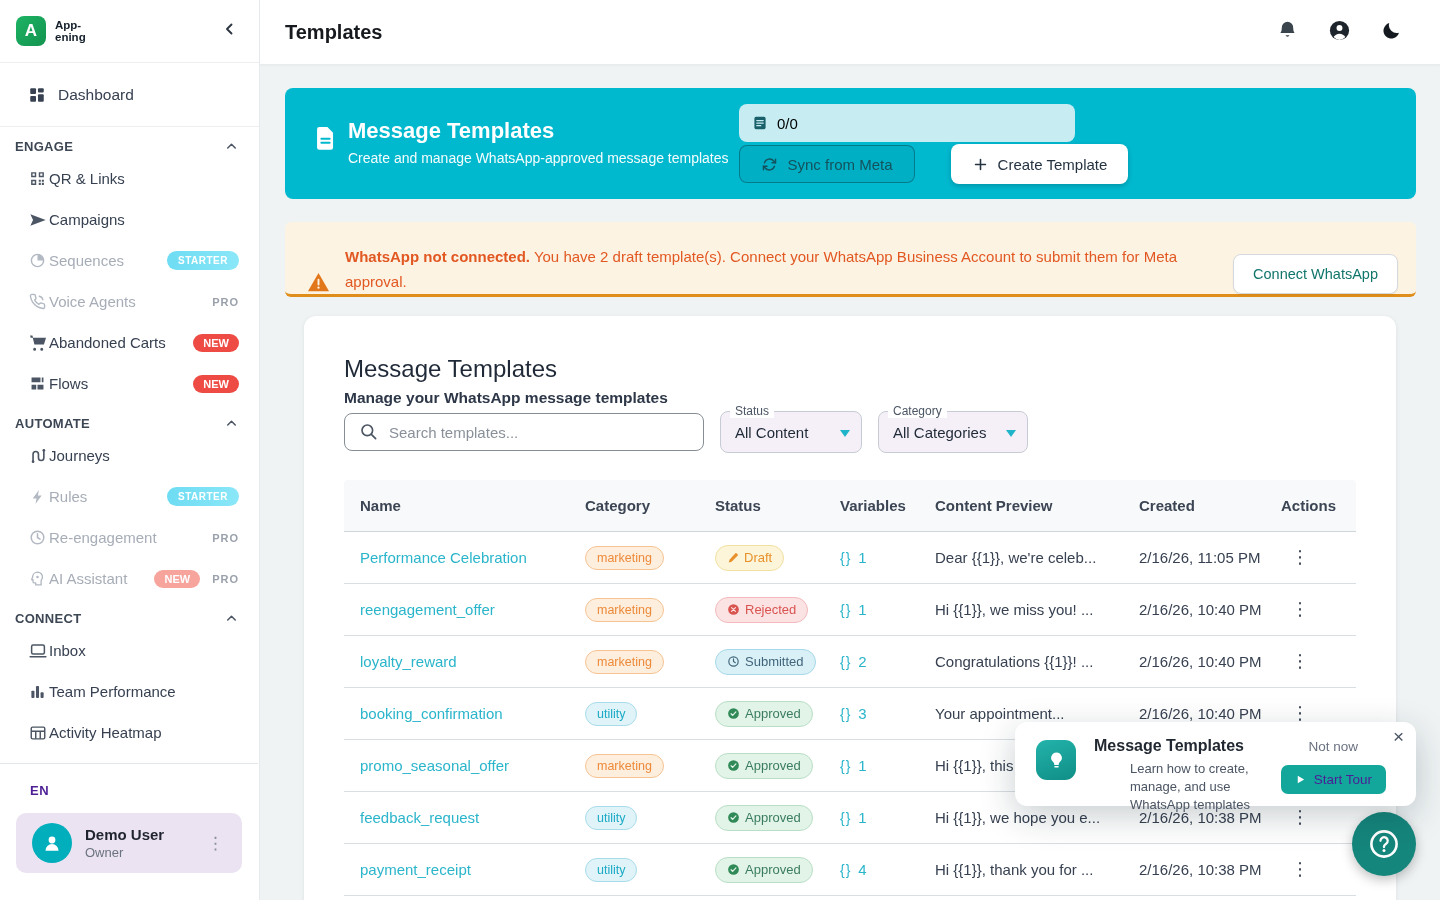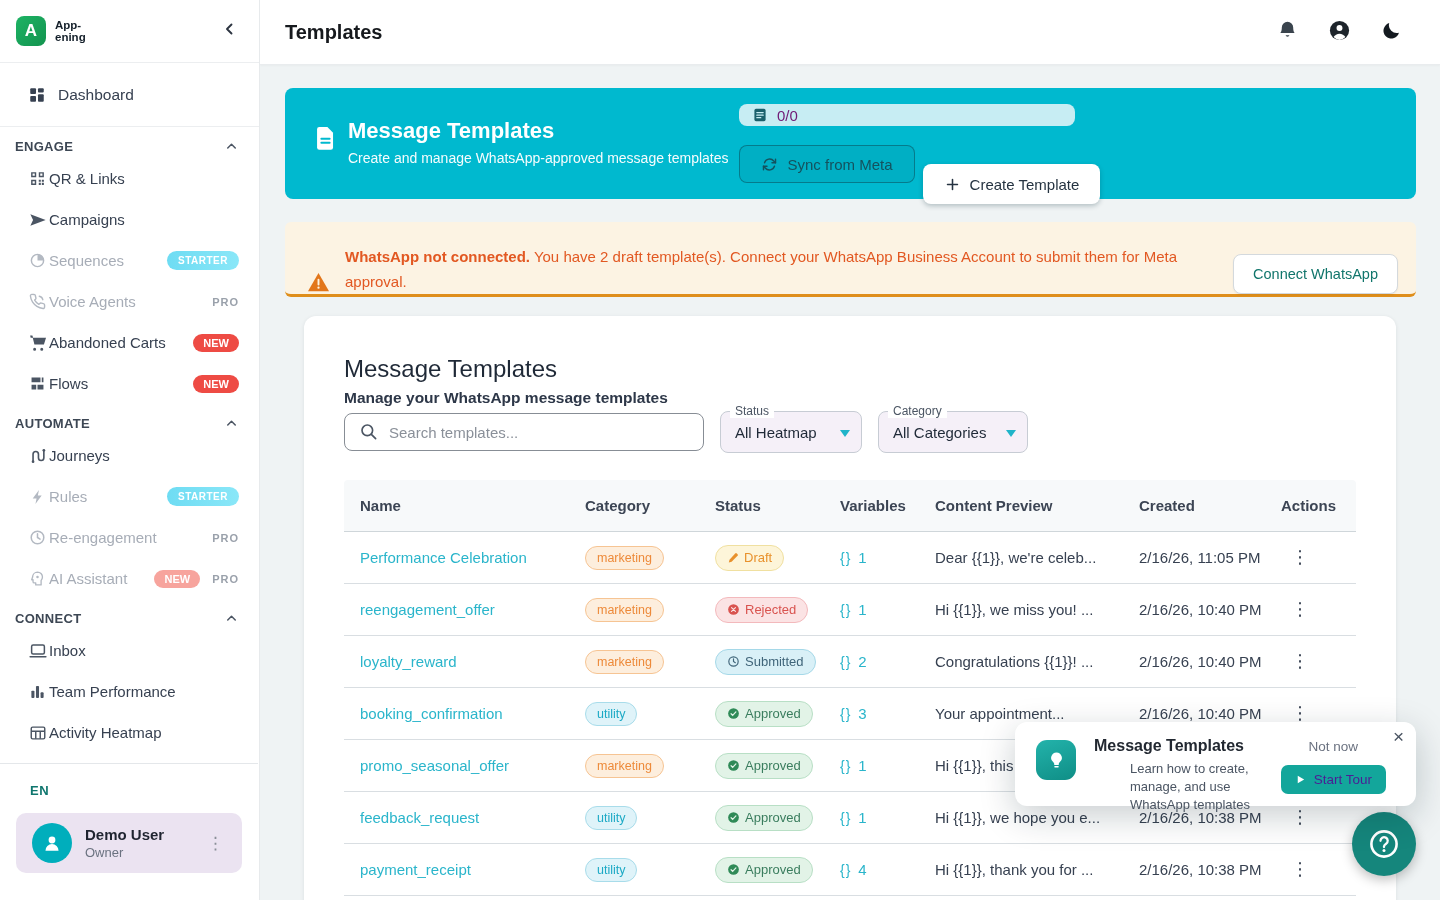--- a/index.html
+++ b/index.html
@@ -20,44 +20,44 @@
   .side-item .ic { display:flex; width:19px; justify-content:center; color:#4b5563; }
   .side-item.disabled { color:#a7adb7; }
   .side-item.disabled .ic { color:#b3b9c2; }
   .bcluster { margin-left:auto; display:flex; align-items:center; gap:12px; }
   .badge { border-radius:999px; color:#fff; font-weight:bold; }
   .badge.starter { background:linear-gradient(90deg,#6edcf3,#8ae7f8); font-size:10px; padding:4px 11px; letter-spacing:.5px; }
   .badge.new { background:#ee4b44; font-size:11px; padding:3px 10px; }
   .badge.new-muted { background:#f7a49d; font-size:11px; padding:3px 10px; }
   .pro-tag { font-size:11px; font-weight:bold; color:#9aa1ab; letter-spacing:1px; }
   .side-footer { position:absolute; left:0; right:1px; bottom:0; top:763px; background:#fff; border-top:1px solid #e4e7ea; }
-  .lang { padding:19px 0 0 30px; font-size:13px; font-weight:bold; color:#0f766e; letter-spacing:.5px; cursor:pointer; }
+  .lang { padding:19px 0 0 30px; font-size:13px; font-weight:bold; color:#4c1d95; letter-spacing:.5px; cursor:pointer; }
   .user-chip { margin:15px 16px 0 16px; height:60px; background:#ebe3f1; border-radius:10px; display:flex; align-items:center; padding:0 10px 0 16px; cursor:pointer; }
   .avatar { width:40px; height:40px; border-radius:50%; background:#00aebc; display:flex; align-items:center; justify-content:center; }
   .user-meta { margin-left:13px; }
   .user-name { font-size:15px; font-weight:bold; color:#1f2430; }
   .user-role { font-size:13px; color:#6b7280; margin-top:2px; }
   .dots { margin-left:auto; color:#8a8f98; font-size:17px; cursor:pointer; padding:4px 8px; }
 
   
   .topbar { position:absolute; left:260px; right:0; top:0; height:65px; background:#fff; border-bottom:1px solid #e9ecee; box-shadow:0 1px 2px rgba(0,0,0,.03); display:flex; align-items:center; padding:0 38px 0 25px; z-index:10; }
   .page-title { font-size:20px; font-weight:bold; color:#16191d; }
   .top-icons { margin-left:auto; display:flex; align-items:center; gap:30px; }
   .top-icons .tic { cursor:pointer; display:flex; }
 
   
   .content { position:absolute; left:260px; right:0; top:65px; bottom:0; background:#eff3f4; overflow:hidden; }
   .hero { position:relative; margin:23px 24px 0 25px; height:111px; background:#00b9cf; border-radius:8px; color:#fff; }
   .hero-doc { position:absolute; left:27px; top:37px; }
   .hero-title { position:absolute; left:63px; top:30px; font-size:22px; font-weight:bold; }
   .hero-sub { position:absolute; left:63px; top:62px; font-size:14px; color:rgba(255,255,255,.96); }
-  .hero-chip { position:absolute; left:454px; top:16px; width:336px; height:22px; background:#c7edf3; border-radius:8px; display:flex; align-items:center; padding-left:13px; gap:9px; color:#701a75; font-size:15px; }
+  .hero-chip { position:absolute; left:454px; top:16px; width:336px; height:38px; background:#c7edf3; border-radius:8px; display:flex; align-items:center; padding-left:13px; gap:9px; color:#000000; font-size:15px; }
   .hero-chip .ic { color:#19606b; display:flex; }
   .btn-sync { position:absolute; left:454px; top:57px; width:176px; height:38px; border-radius:8px; border:1px solid rgba(10,60,70,.45); background:rgba(0,0,0,.05); color:#14525e; font-size:15px; display:flex; align-items:center; justify-content:center; gap:9px; cursor:pointer; }
-  .btn-create { position:absolute; left:638px; top:56px; width:177px; height:40px; border-radius:8px; background:#fff; color:#253341; font-size:15px; display:flex; align-items:center; justify-content:center; gap:9px; box-shadow:0 2px 5px rgba(0,40,50,.25); cursor:pointer;margin-top:20px; }
+  .btn-create { position:absolute; left:666px; top:56px; width:177px; height:40px; border-radius:8px; background:#fff; color:#253341; font-size:15px; display:flex; align-items:center; justify-content:center; gap:9px; box-shadow:0 2px 5px rgba(0,40,50,.25); cursor:pointer; }
 
   .warnbar { margin:23px 24px 0 25px; height:75px; background:#fcf3e3; border-radius:6px; border-bottom:3px solid #df8e1b; display:flex; align-items:flex-end; padding:0 18px 0 22px; }
   .warn-ic { display:flex; margin-right:15px; }
   .warn-text { font-size:15px; color:#e25822; line-height:1.62; max-width:850px; }
   .warn-text b { font-weight:bold; }
   .btn-connect { margin-left:auto; background:#fff; border:1px solid #d4d9dd; border-radius:8px; height:40px; padding:0 19px; color:#10756b; font-size:14.5px; display:flex; align-items:center; box-shadow:0 1px 2px rgba(0,0,0,.05); cursor:pointer; white-space:nowrap; }
 
   .card { margin:19px 44px 0 44px; background:#fff; border-radius:12px; box-shadow:0 1px 4px rgba(20,30,40,.09); padding:38px 40px; min-height:600px; }
   .card-title { font-size:24px; font-weight:500; color:#1f2937; line-height:30px; }
   .card-sub { margin-top:5px; font-size:15.5px; font-weight:bold; color:#2d3748; line-height:18px; }
@@ -400,21 +400,21 @@
       <div class="controls">
         <div class="searchbox">
           <span class="ic"><svg viewBox="0 0 24 24" width="19" height="19" fill="none" stroke="currentColor" stroke-width="2.1" stroke-linecap="round">
                 <circle cx="10.5" cy="10.5" r="6.7"></circle>
                 <path d="M15.6 15.6 21 21"></path>
               </svg></span>
           <input type="text" placeholder="Search templates..." style="">
         </div>
         <div class="selectbox sel-status">
           <span class="flabel">Status</span>
-          <span class="val">All Heatmap</span>
+          <span class="val">All Content</span>
           <span class="caret"></span>
         </div>
         <div class="selectbox sel-cat">
           <span class="flabel">Category</span>
           <span class="val">All Categories</span>
           <span class="caret"></span>
         </div>
       </div>
 
       <div class="tablewrap">

